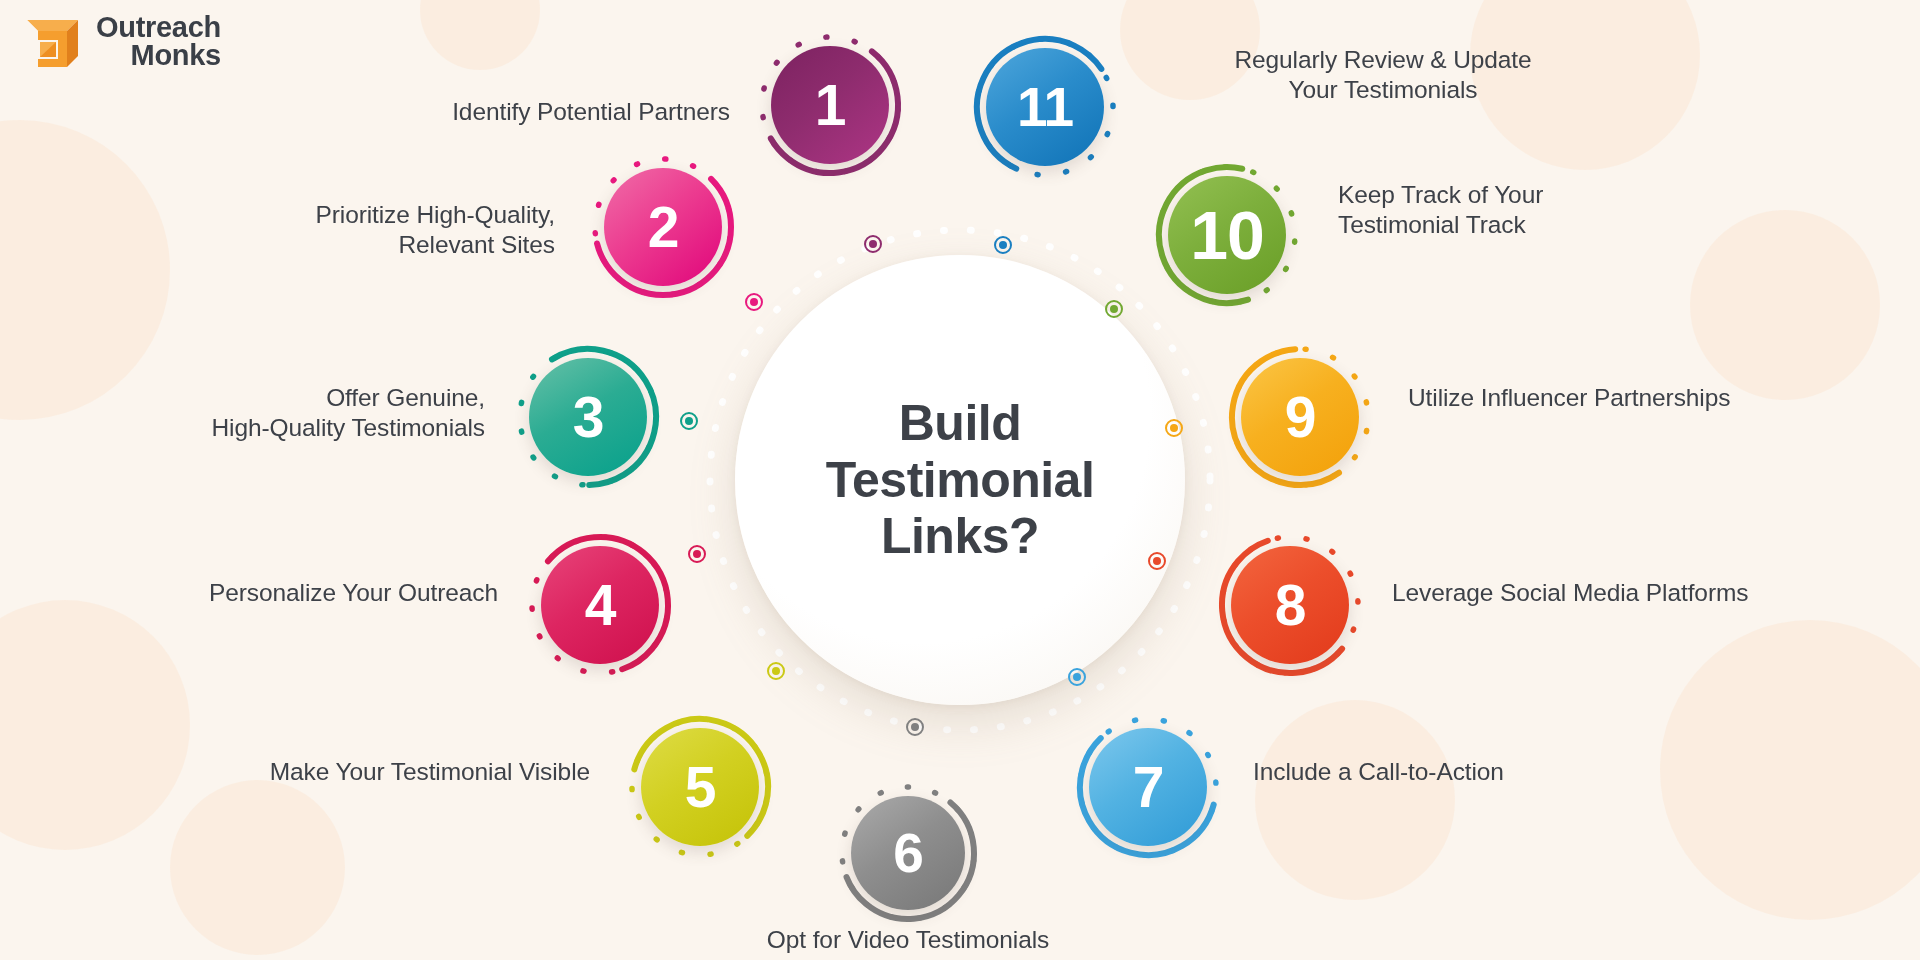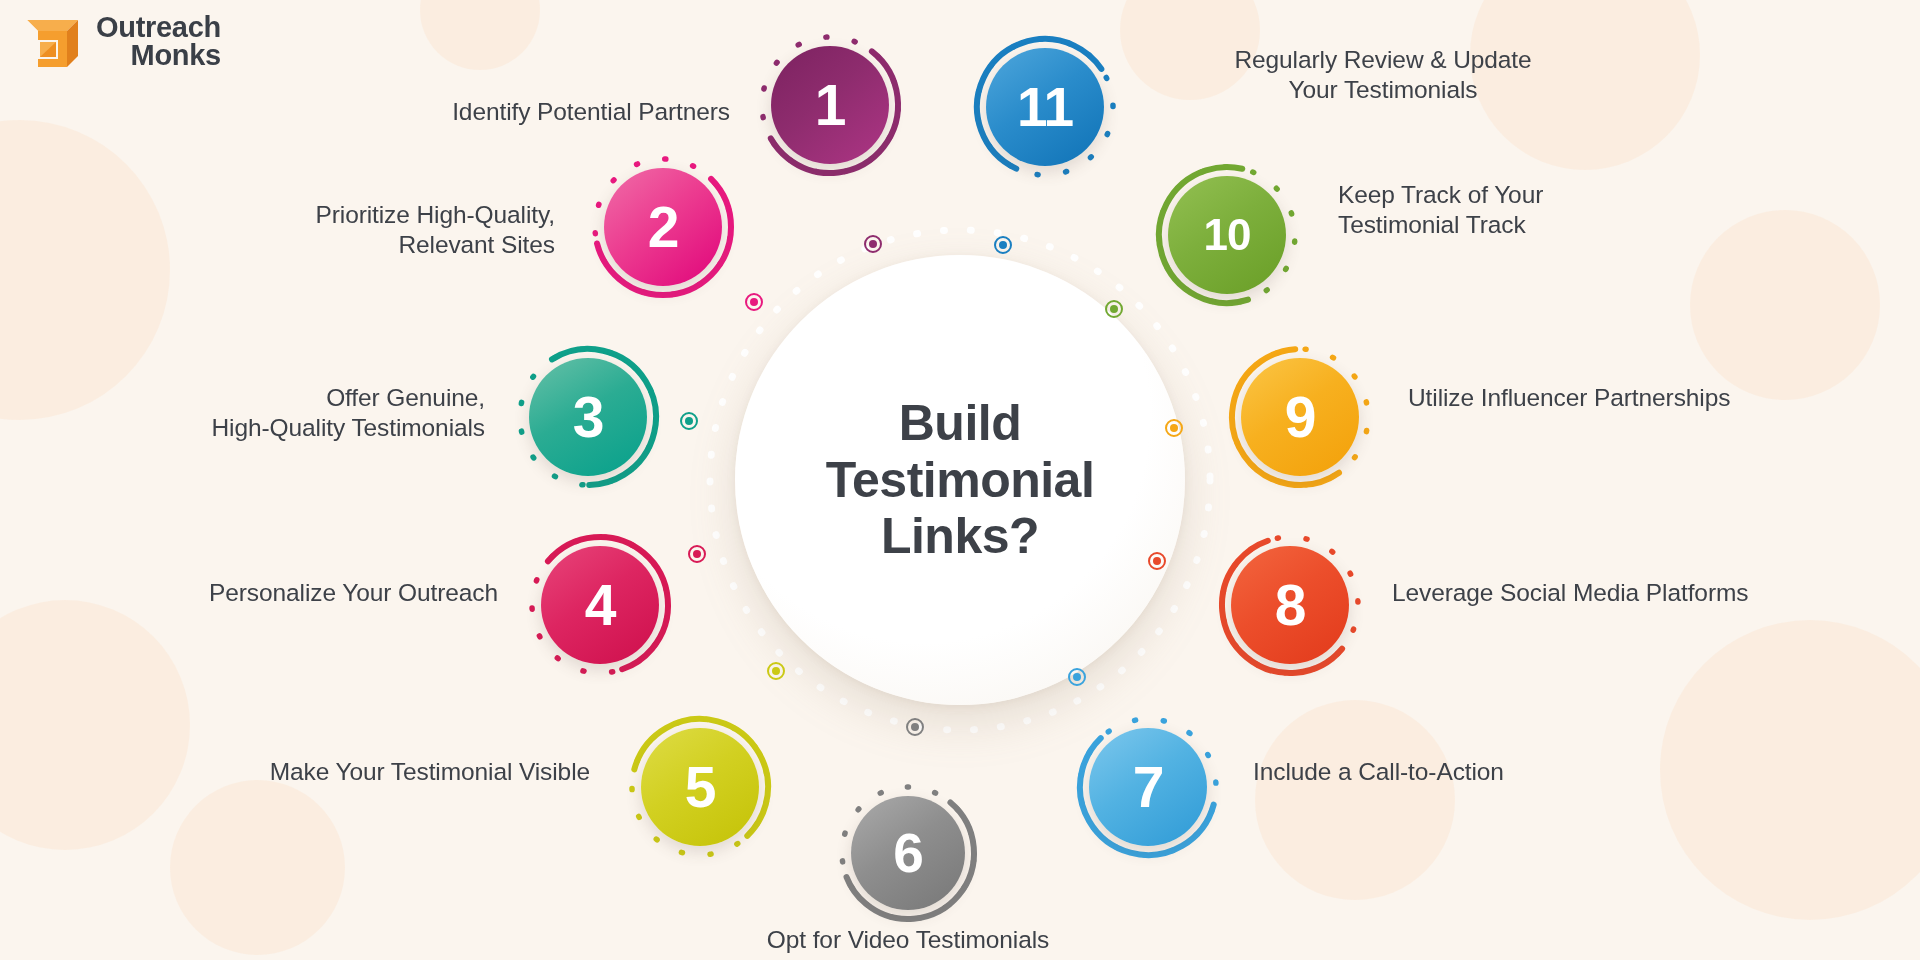--- a/index.html
+++ b/index.html
@@ -293,21 +293,21 @@
   <div>Utilize Influencer Partnerships</div>
 </div>
 
 <div class="node" style="left:1152px; top:160px; width:150px; height:150px;">
   <svg class="ring-svg" width="150" height="150" viewBox="0 0 150 150">
     <circle cx="75" cy="75" r="68" fill="none" stroke="#72A832" stroke-width="6" stroke-linecap="round" stroke-dasharray="250 180" transform="rotate(72 75 75)"></circle>
     <circle cx="75" cy="75" r="68" fill="none" stroke="#72A832" stroke-width="5.5" stroke-linecap="round" stroke-dasharray="0.5 13" transform="rotate(268 75 75)" pathLength="200"></circle>
   </svg>
   <div class="disc" style="left:16px; top:16px; width:118px; height:118px;
               background:linear-gradient(145deg,#93C052 0%,#7DAF3C 45%,#699E26 100%);">
-    <span class="num" style="font-size:44px;">10</span>
+    <span class="num" style="font-size:68px;">10</span>
   </div>
 </div>
 <div class="label l" style="left:1338px; top:180px; width:440px;">
   <div>Keep Track of Your</div>
   <div>Testimonial Track</div>
 </div>
 
 <div class="node" style="left:970px; top:32px; width:150px; height:150px;">
   <svg class="ring-svg" width="150" height="150" viewBox="0 0 150 150">
     <circle cx="75" cy="75" r="68" fill="none" stroke="#1A7FC1" stroke-width="6" stroke-linecap="round" stroke-dasharray="250 180" transform="rotate(115 75 75)"></circle>

